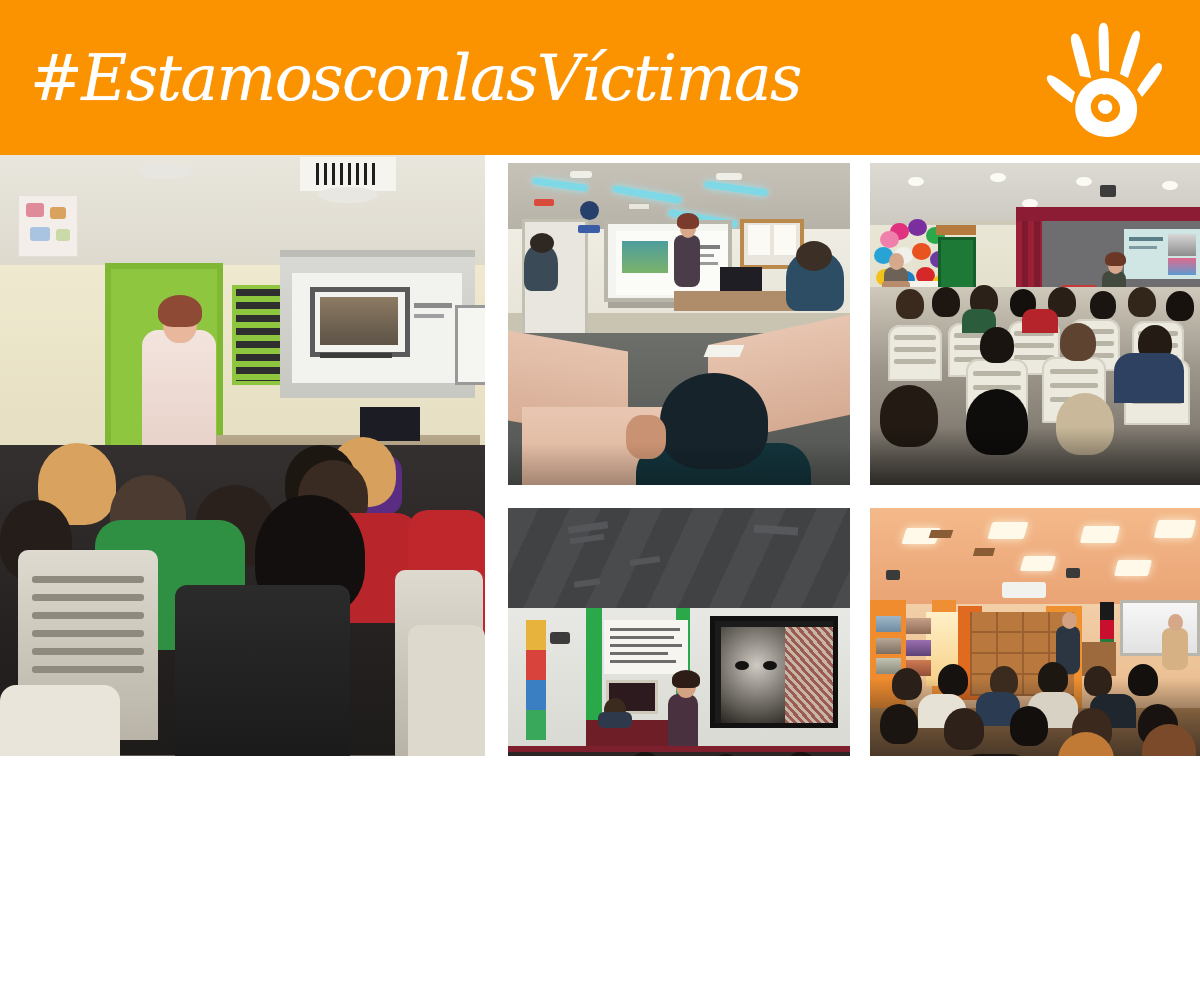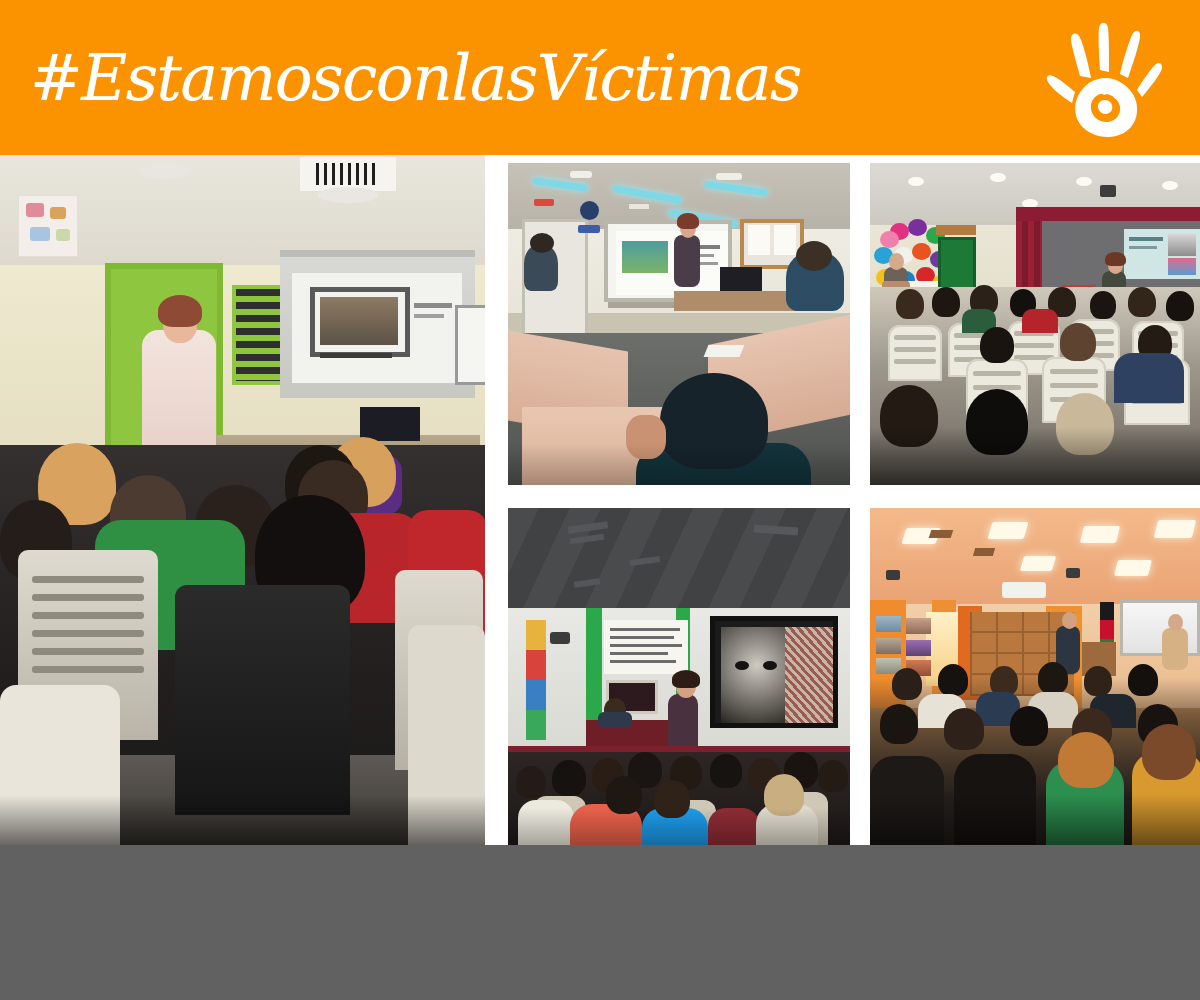--- a/index.html
+++ b/index.html
@@ -7,21 +7,21 @@
   html, body {
     width: 1200px;
     height: 1000px;
     overflow: hidden;
     background: #ffffff;
     font-family: "Liberation Sans", sans-serif;
   }
   #poster {
     position: relative;
     width: 1200px;
-    height: 1000px;
+    height: 756px;
     background: #22c55e;
     overflow: hidden;
   }
 
   
   .header {
     position: absolute;
     left: 0; top: 0;
     width: 1200px;
     height: 155px;

